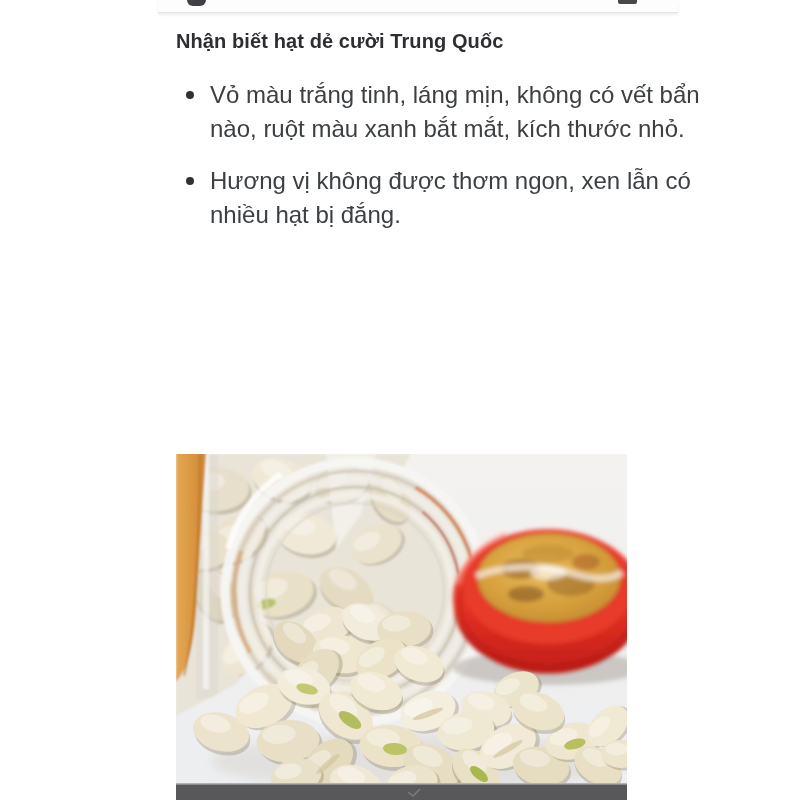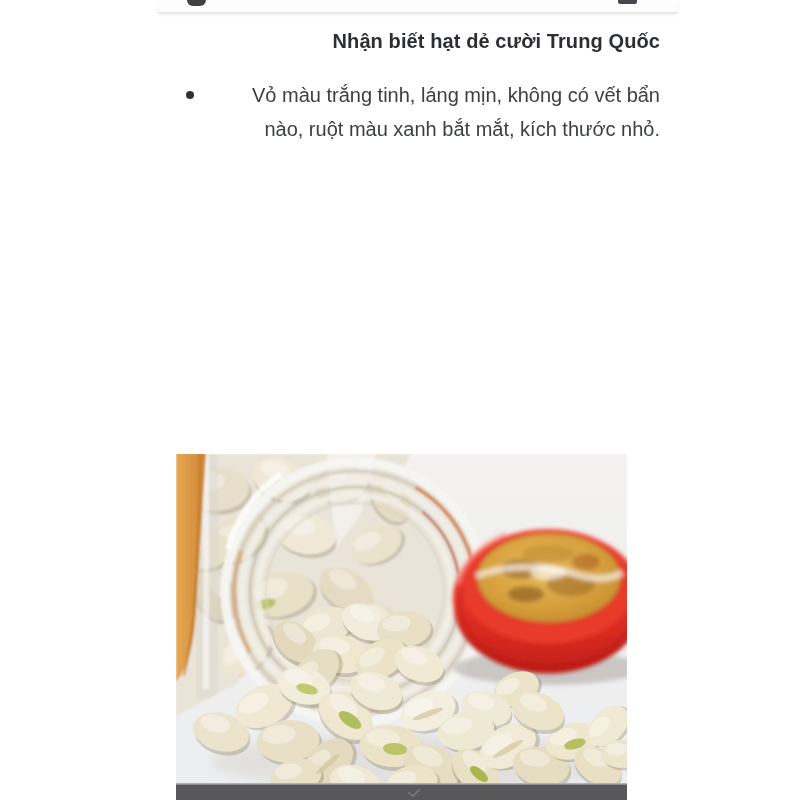--- a/index.html
+++ b/index.html
@@ -17,34 +17,34 @@
     box-shadow:0 2px 3px rgba(0,0,0,0.07);
   }
   .app-bar .frag-left{
     position:absolute;left:29px;top:0;width:19px;height:6px;background:#3e4043;
     border-radius:0 0 9px 9px;
   }
   .app-bar .frag-right{
     position:absolute;left:460px;top:0;width:19px;height:4px;background:#47484b;
     border-radius:0 0 2px 2px;
   }
-  .content{position:absolute;left:0;top:12px;width:520px;padding:0 18px;box-sizing:border-box;text-align:right;}
+  .content{position:absolute;left:0;top:12px;width:520px;padding:0 18px;box-sizing:border-box;}
   h1.article-heading{
     margin:14px 0 0 0;font-size:20px;line-height:30px;font-weight:700;color:#2c2e31;
     white-space:pre;letter-spacing:0.1px;
   }
   p.article-intro{
     margin:26px 0 0 0;font-size:20px;line-height:34px;font-weight:400;color:#3c4043;
     white-space:pre;
   }
   ul.article-list{
     list-style:none;margin:22px 0 0 0;padding:0;
   }
   ul.article-list li{
-    position:relative;padding-left:34px;font-size:20px;line-height:34px;color:#3c4043;
+    position:relative;padding-left:34px;font-size:24px;line-height:34px;color:#3c4043;
     margin:0 0 18px 0;
   }
   ul.article-list li .dot{
     position:absolute;left:10px;top:13px;width:8px;height:8px;border-radius:50%;background:#2f3134;
   }
   ul.article-list li .bullet-text{white-space:pre;display:block;}
   .photo-wrap{
     position:absolute;left:18px;top:454px;width:451px;height:346px;overflow:hidden;
   }
   .photo-wrap svg{display:block;}
@@ -59,20 +59,25 @@
     <div class="frag-right"></div>
   </div>
 
   <div class="content">
     <h1 class="article-heading">Nhận biết hạt dẻ cười Trung Quốc</h1>
     <ul class="article-list">
       <li>
         <span class="dot"></span>
         <span class="bullet-text">Vỏ màu trắng tinh, láng mịn, không có vết bẩn
 nào, ruột màu xanh bắt mắt, kích thước nhỏ.</span>
+      </li>
+      <li>
+        <span class="dot"></span>
+        <span class="bullet-text">Hương vị không được thơm ngon, xen lẫn có
+nhiều hạt bị đắng.</span>
       </li>
     </ul>
   </div>
 
   <div class="photo-wrap">
     <svg width="451" height="346" viewBox="0 0 451 346" xmlns="http://www.w3.org/2000/svg">
       <defs>
         <linearGradient id="bgGrad" x1="0" y1="0" x2="0" y2="1">
           <stop offset="0" stop-color="#f3f2ef"></stop>
           <stop offset="0.55" stop-color="#efefef"></stop>

